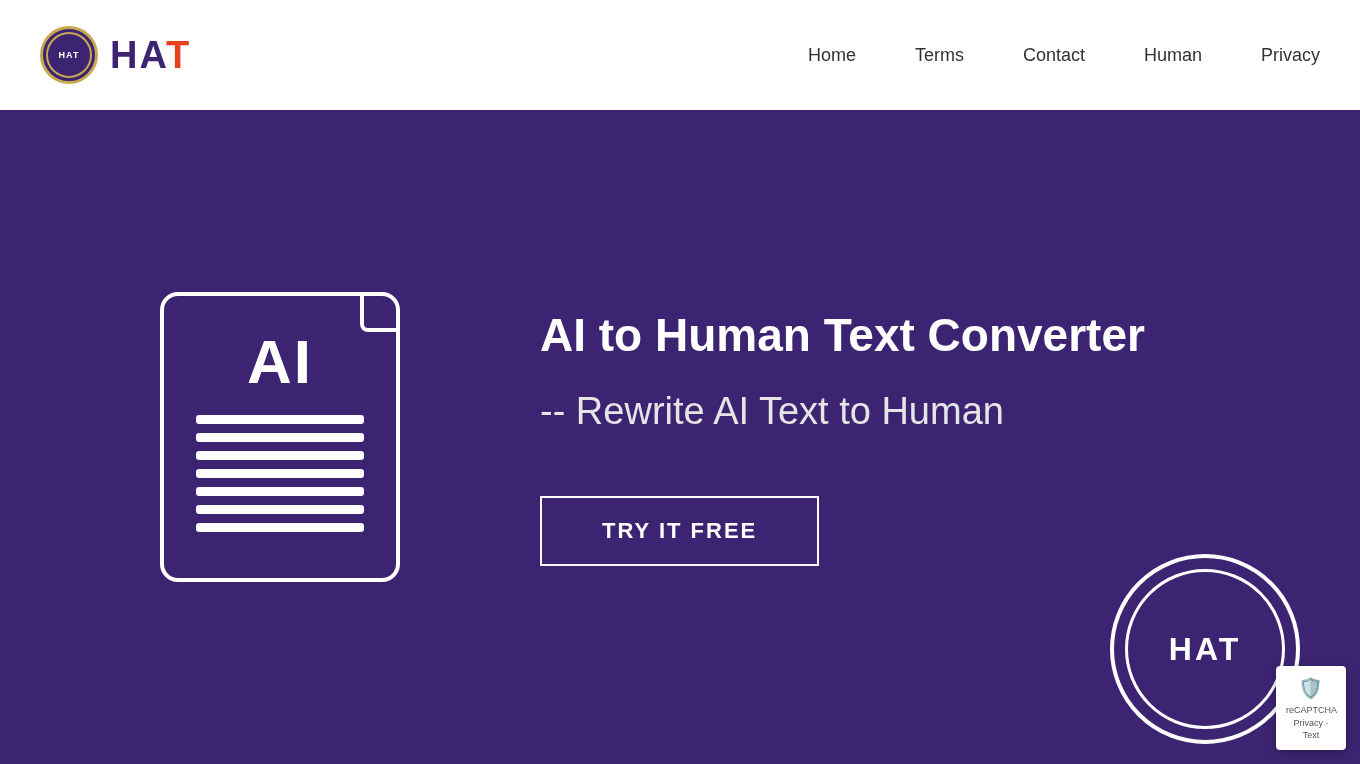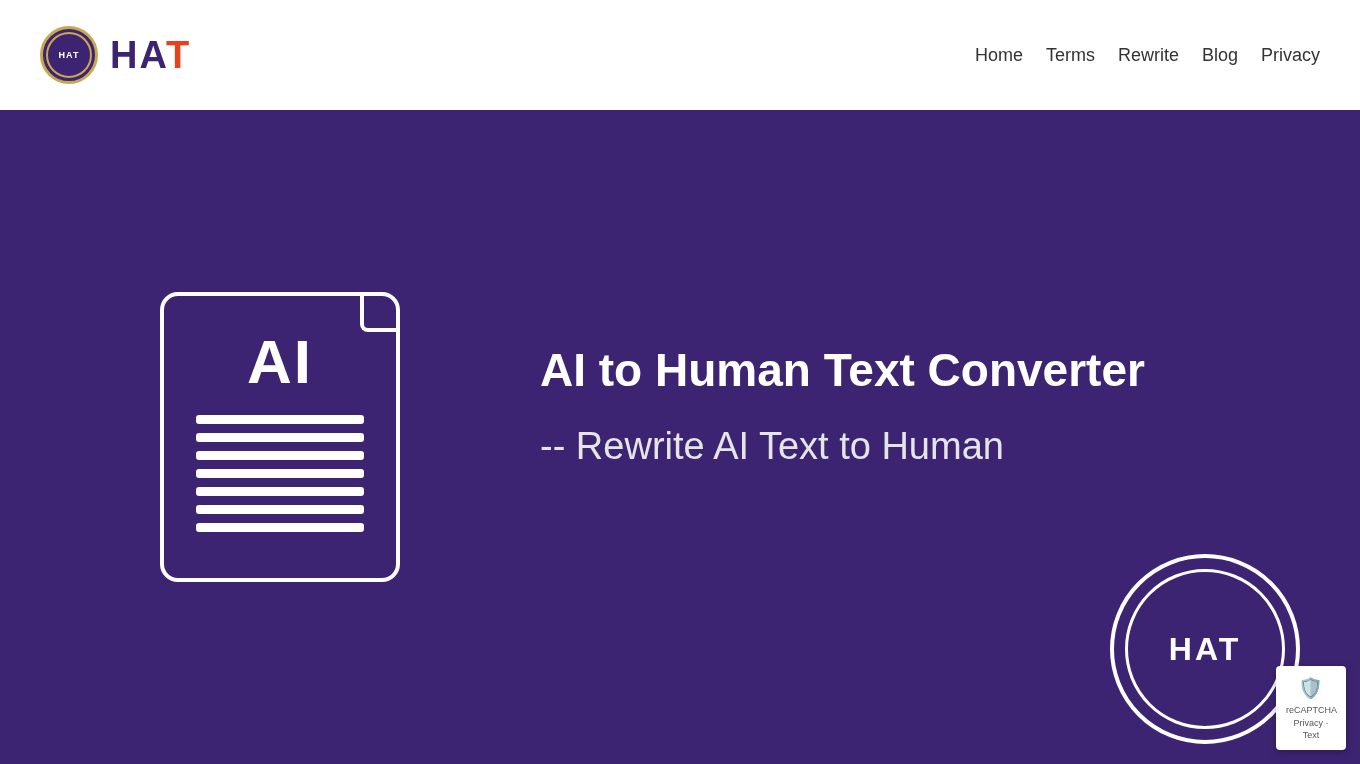--- a/index.html
+++ b/index.html
@@ -69,21 +69,21 @@
       color: #3d2472;
       letter-spacing: 2px;
     }
 
     .logo-brand span {
       color: #e8401c;
     }
 
     nav {
       display: flex;
-      gap: 23px;
+      gap: 59px;
       align-items: center;
     }
 
     nav a {
       text-decoration: none;
       color: #333333;
       font-size: 18px;
       font-weight: 500;
     }
 
@@ -252,22 +252,22 @@
       <div class="logo-circle-inner">
         <span class="logo-circle-text">HAT</span>
       </div>
     </div>
     <div class="logo-brand">HA<span style="color:#e8401c;">T</span></div>
   </div>
 
   <nav>
     <a href="#">Home</a>
     <a href="#">Terms</a>
-    <a href="#">Rewrite</a>
-    <a href="#">Blog</a>
+    <a href="#">Contact</a>
+    <a href="#">Human</a>
     <a href="#">Privacy</a>
   </nav>
 </header>
 
 <main>
 
   <div class="hero-left">
     <div class="ai-document">
       <div class="ai-doc-corner"></div>
       <div class="ai-text-label">AI</div>
@@ -279,20 +279,21 @@
         <div class="ai-line"></div>
         <div class="ai-line"></div>
         <div class="ai-line"></div>
       </div>
     </div>
   </div>
 
   <div class="hero-text">
     <div class="hero-title">AI to Human Text Converter</div>
     <div class="hero-subtitle">-- Rewrite AI Text to Human</div>
+    <a href="#" class="try-free-btn">TRY IT FREE</a>
   </div>
 
   <div class="hat-circle-large">
     <div class="hat-circle-large-inner">
       <span class="hat-circle-label">HAT</span>
     </div>
   </div>
 
 </main>
 

